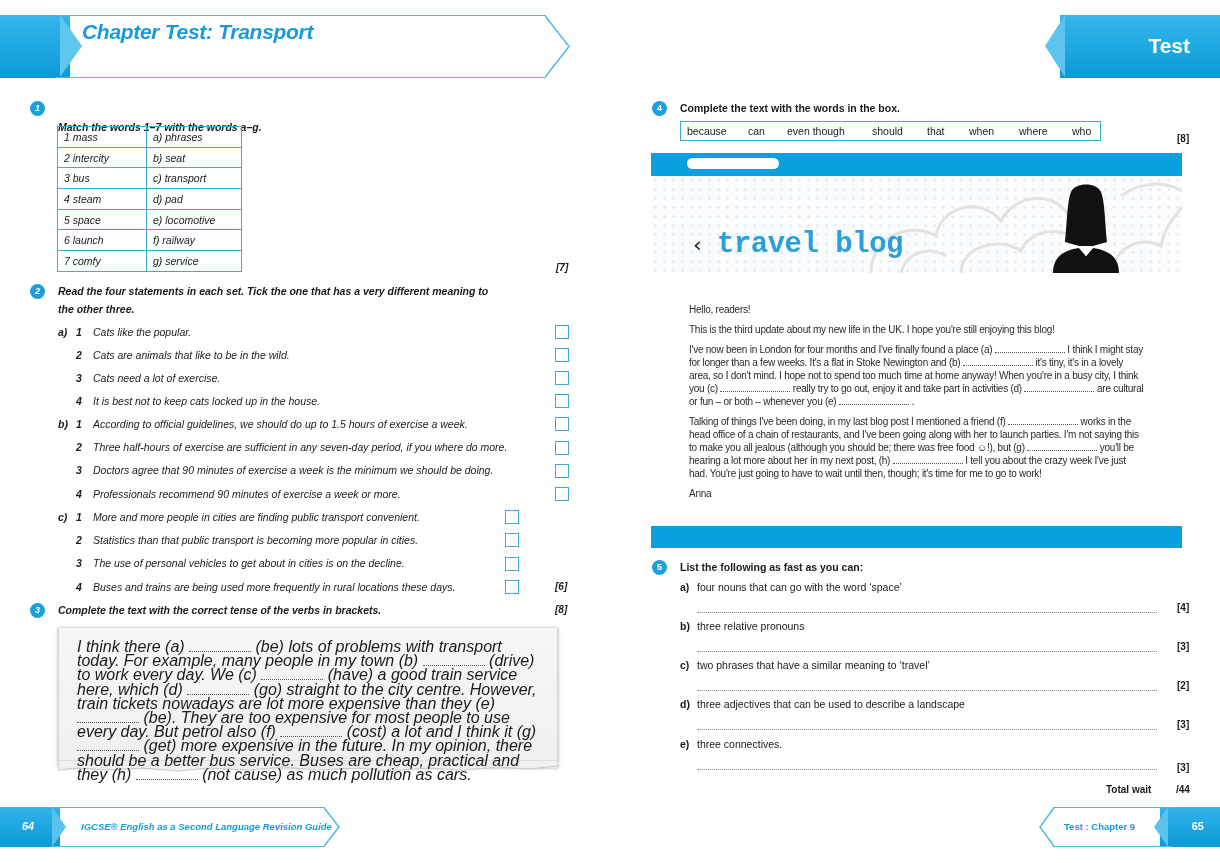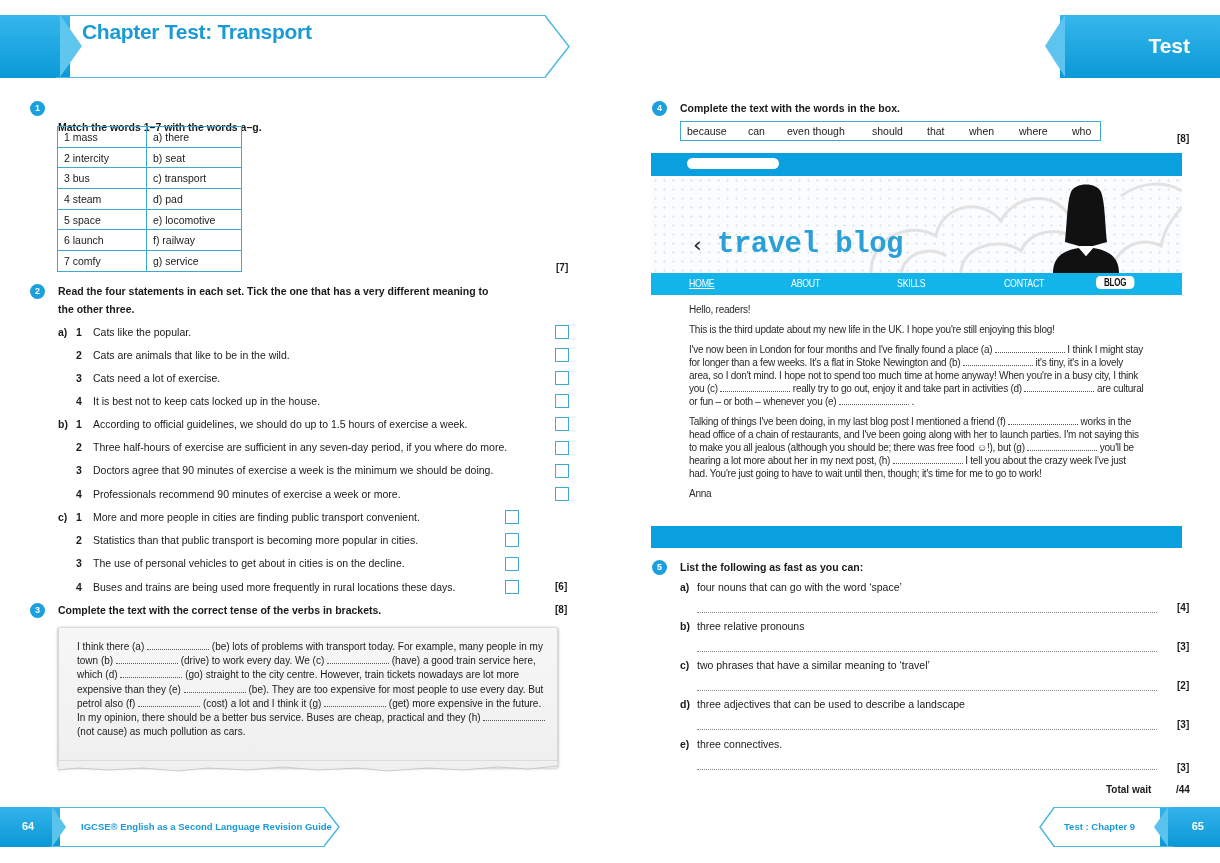--- a/index.html
+++ b/index.html
@@ -1,19 +1,19 @@
 <!DOCTYPE html>
 <html><head>
 <meta charset="utf-8">
 <style>
   * { box-sizing: border-box; margin: 0; padding: 0; }
   html, body { width: 1220px; height: 863px; background: #ffffff; overflow: hidden; }
   body { font-family: "Liberation Sans", sans-serif; color: #1a1a1a; position: relative; }
   .spread { position: absolute; left: 0; top: 0; width: 1220px; height: 863px; }
-  .page { position: absolute; top: 0; height: 863px; }
+  .page { position: absolute; top: 0; height: 863px; font-style: italic; }
   .page-left { left: 0; width: 610px; }
 
   
   .hdr-left { position: absolute; left: 0; top: 15px; width: 570px; height: 63px; }
   .hdr-left .fill { position: absolute; left: 0; top: 0; width: 70px; height: 63px;
     background: linear-gradient(180deg, #36b6ec 0%, #0a9ad8 100%); }
   .hdr-left .chev { position: absolute; left: 60px; top: 0; width: 0; height: 0;
     border-top: 31.5px solid transparent; border-bottom: 31.5px solid transparent; border-left: 22px solid #5fc6ee; }
   .hdr-left .outline { position: absolute; left: 56px; top: 0; width: 490px; height: 63px;
     border-top: 1.5px solid #4fb9e3; border-bottom: 1.5px solid #4fb9e3; }
@@ -61,21 +61,21 @@
   .stmt .setl { position: absolute; left: 0; font-weight: bold; }
   .stmt .n { position: absolute; left: 18px; font-weight: bold; }
   .stmt .t { position: absolute; left: 35px; }
   .tick { position: absolute; width: 14px; height: 14px; border: 1.5px solid #3fa9d6; background: #fff; }
 
   
   .torn-box { position: absolute; left: 58px; top: 628px; width: 500px; height: 140px;
     background: linear-gradient(180deg, #f7f7f7, #efefef); box-shadow: 0 0 3px rgba(0,0,0,0.35);
     border-left: 1px solid #d5d5d5; border-right: 1px solid #d5d5d5; }
   .torn-edge { position: absolute; left: 58px; top: 760px; width: 500px; height: 16px; }
-  .torn-text { position: absolute; left: 77px; top: 640px; width: 470px; font-size: 10px; line-height: 14.2px; color: #1a1a1a; }
+  .torn-text { position: absolute; left: 77px; top: 640px; width: 470px; font-size: 16px; line-height: 14.2px; color: #1a1a1a; }
   .dots { display: inline-block; border-bottom: 1px dotted #555; width: 62px; height: 9px; }
 
   
   .wordbox { position: absolute; left: 680px; top: 121px; width: 421px; height: 20px; border: 1.5px solid #3fa9d6; }
   .wordbox span { position: absolute; top: 3px; font-size: 10.5px; }
 
   
   .blog { position: absolute; left: 651px; top: 153px; width: 531px; height: 395px; }
   .blog-topbar { position: absolute; left: 0; top: 0; width: 531px; height: 23px; background: #0aa0df; }
   .blog-search { position: absolute; left: 36px; top: 5px; width: 92px; height: 11px; background: #fff; border-radius: 6px; }
@@ -116,21 +116,21 @@
     </div>
     <div class="hdr-title">Chapter Test: Transport</div>
 
     <div class="qnum" style="left:30px; top:101px;">1</div>
     <div class="qtext" style="left:58px; top:102px;margin-top:19px;">Match the words 1–7 with the words a–g.</div>
 
     <table class="match-table">
       <tbody>
           <tr>
             <td class="c1">1  mass</td>
-            <td class="c2">a)  there</td>
+            <td class="c2">a)  phrases</td>
           </tr>
       <tr>
             <td class="c1">2  intercity</td>
             <td class="c2">b)  seat</td>
           </tr>
       <tr>
             <td class="c1">3  bus</td>
             <td class="c2">c)  transport</td>
           </tr>
       <tr>
@@ -284,27 +284,20 @@
         </g>
       </svg>
       <span class="blog-logo-arrow">‹</span>
       <span class="blog-logo">travel blog</span>
       <svg style="position:absolute; left:400px; top:8px;" width="70" height="89" viewBox="0 0 70 89">
         <path d="M20,8 C24,-2 46,-2 50,8 C54,18 54,40 56,58 L42,62 L28,62 L14,58 C16,40 16,18 20,8 Z" fill="#111"></path>
         <path d="M2,89 C2,72 14,66 28,64 L35,72 L42,64 C56,66 68,72 68,89 Z" fill="#111"></path>
         <path d="M28,64 L35,72 L42,64 L38,62 L32,62 Z" fill="#fff"></path>
       </svg>
     </div>
-    <div class="blog-nav">
-      <span class="home" style="left:38px;">HOME</span>
-      <span style="left:140px;">ABOUT</span>
-      <span style="left:246px;">SKILLS</span>
-      <span style="left:353px;">CONTACT</span>
-      <span class="active" style="left:445px;">BLOG</span>
-    </div>
     <div class="blog-body">
       <p>Hello, readers!</p>
       <p>This is the third update about my new life in the UK. I hope you're still enjoying this blog!</p>
       <p><span>I've now been in London for four months and I've finally found a place (a) </span><span class="bd"></span><span> I think I might stay for longer than a few weeks. It's a flat in Stoke Newington and (b) </span><span class="bd"></span><span> it's tiny, it's in a lovely area, so I don't mind. I hope not to spend too much time at home anyway! When you're in a busy city, I think you (c) </span><span class="bd"></span><span> really try to go out, enjoy it and take part in activities (d) </span><span class="bd"></span><span> are cultural or fun – or both – whenever you (e) </span><span class="bd"></span><span> .</span></p>
       <p><span>Talking of things I've been doing, in my last blog post I mentioned a friend (f) </span><span class="bd"></span><span> works in the head office of a chain of restaurants, and I've been going along with her to launch parties. I'm not saying this to make you all jealous (although you should be; there was free food ☺!), but (g) </span><span class="bd"></span><span> you'll be hearing a lot more about her in my next post, (h) </span><span class="bd"></span><span> I tell you about the crazy week I've just had. You're just going to have to wait until then, though; it's time for me to go to work!</span></p>
       <p>Anna</p>
     </div>
     <div class="blog-bottombar"></div>
   </div>
 

